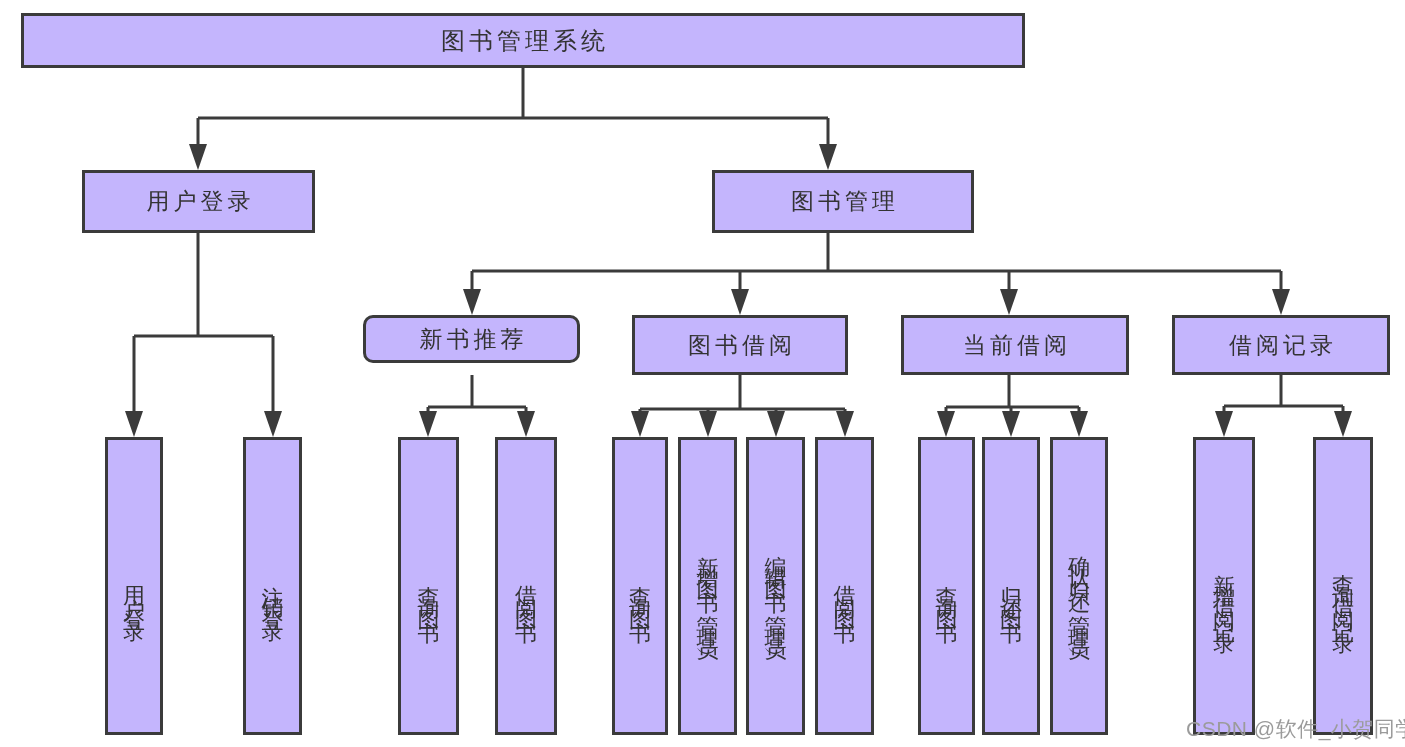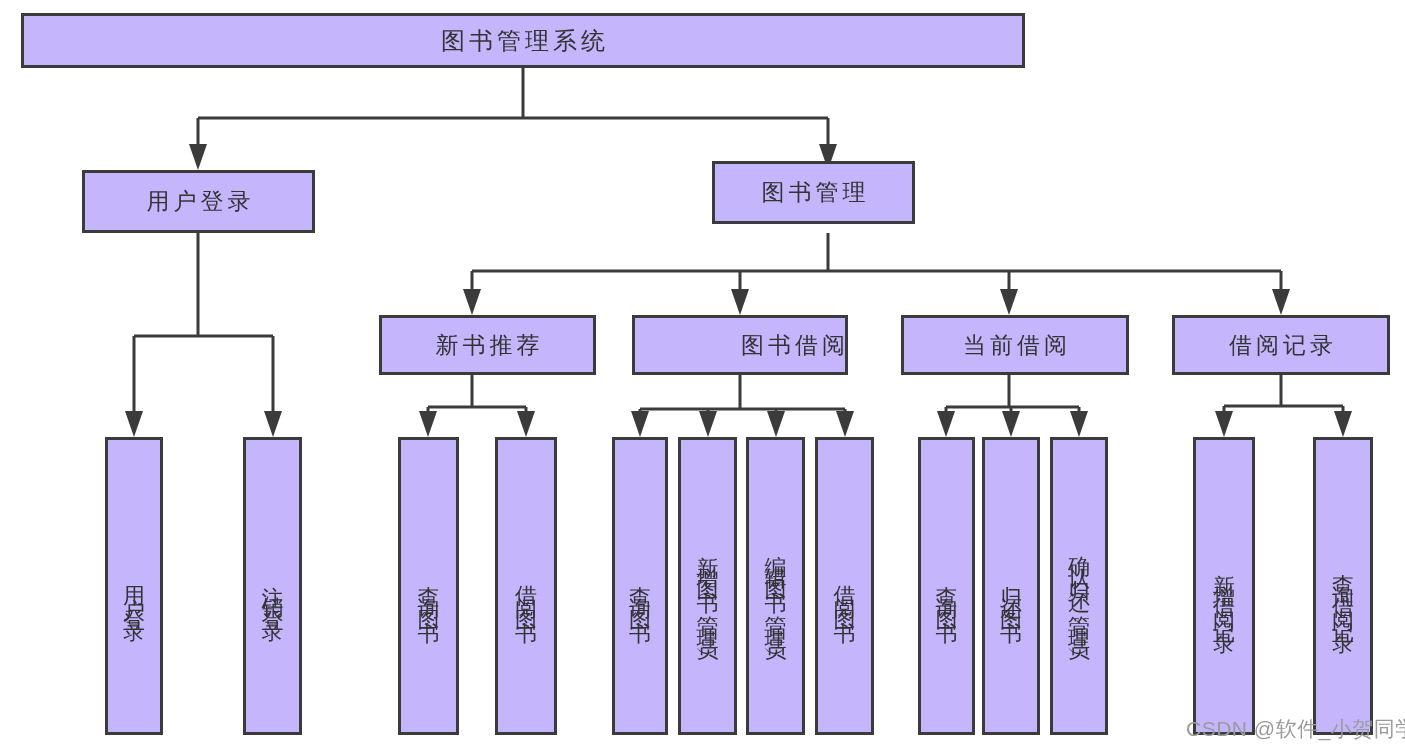--- a/index.html
+++ b/index.html
@@ -72,28 +72,28 @@
     <polygon points="1334,411 1352,411 1343,437"></polygon>
   </svg>
 
   <div class="box hbox root-box" style="left:21px;top:13px;width:1004px;height:55px;">
     <span class="lbl">图书管理系统</span>
   </div>
 
   <div class="box hbox" style="left:82px;top:170px;width:233px;height:63px;">
     <span class="lbl">用户登录</span>
   </div>
-  <div class="box hbox" style="left:712px;top:161px;width:203px;height:63px;">
+  <div class="box hbox" style="left:712px;top:170px;width:262px;height:63px;">
     <span class="lbl">图书管理</span>
   </div>
 
-  <div class="box hbox" style="left:379px;top:315px;width:217px;height:60px;">
+  <div class="box hbox" style="left:363px;top:315px;width:217px;height:48px;border-radius:10px;">
     <span class="lbl">新书推荐</span>
   </div>
-  <div class="box hbox" style="left:632px;top:315px;width:216px;height:60px;justify-content:flex-end;">
+  <div class="box hbox" style="left:632px;top:315px;width:216px;height:60px;">
     <span class="lbl">图书借阅</span>
   </div>
   <div class="box hbox" style="left:901px;top:315px;width:228px;height:60px;">
     <span class="lbl">当前借阅</span>
   </div>
   <div class="box hbox" style="left:1172px;top:315px;width:218px;height:60px;">
     <span class="lbl">借阅记录</span>
   </div>
 
   <div class="box vbox" style="left:105px;top:437px;width:58px;height:298px;">

